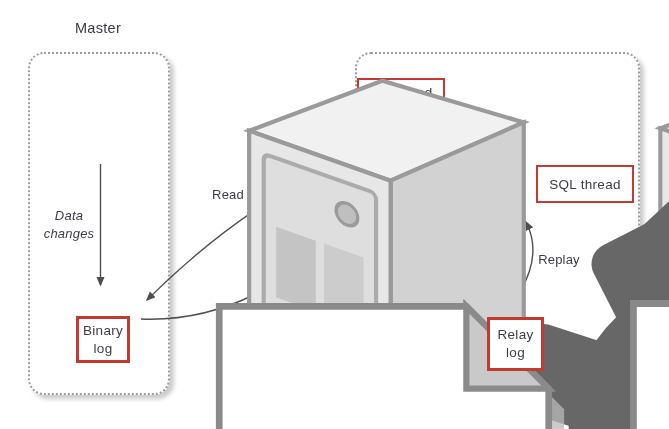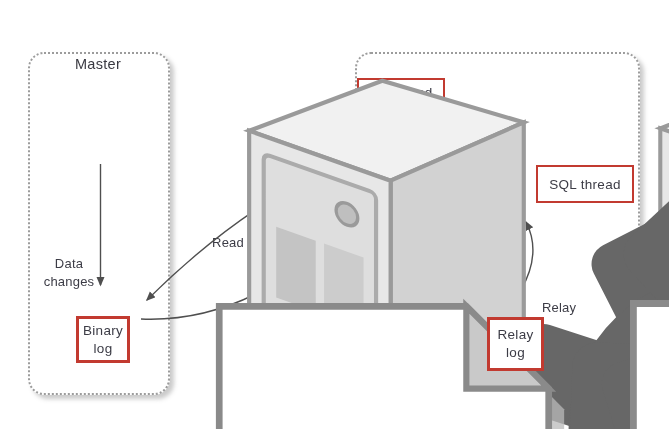--- a/index.html
+++ b/index.html
@@ -15,24 +15,24 @@
   .panel{
     position:absolute; border:2px dotted var(--dot-border); border-radius:16px;
     background:#fff; box-shadow:4px 4px 4px rgba(140,140,140,.45);
   }
   .panel.master{left:28px; top:52px; width:138px; height:339px;}
   .panel.slave {left:355px; top:52px; width:281px; height:341px;}
   .panel-title{
     position:absolute; top:20px; font-size:14.5px; letter-spacing:.3px;
     text-align:center; color:#3a3a42;
   }
-  .panel-title.master{left:28px; width:140px;margin-top:36px;}
+  .panel-title.master{left:28px; width:140px;}
   .panel-title.slave {left:355px; width:283px;}
-  .flow-label{position:absolute; font-size:13px; color:var(--text); text-align:center; letter-spacing:.2px; z-index:1;margin-top:48px;}
-  .lbl-data-changes{left:36px; top:207px; width:66px; line-height:1.35;}
+  .flow-label{position:absolute; font-size:13px; color:var(--text); text-align:center; letter-spacing:.2px; z-index:1;}
+  .lbl-data-changes{left:36px; top:207px; width:66px; line-height:1.35;font-style:italic;}
   .lbl-read-binlog {left:205px; top:187px; width:46px;}
   .lbl-write       {left:394px; top:222px; width:46px;}
   .lbl-read-relay  {left:461px; top:232px; width:38px;}
   .lbl-replay      {left:534px; top:252px; width:50px;}
   .badge{
     position:absolute; display:flex; align-items:center; justify-content:center;
     border:2.5px solid var(--highlight); background:#fff; color:var(--text);
     font-size:13.5px; letter-spacing:.3px; text-align:center; box-sizing:border-box;
   }
   .badge-thread{z-index:1; white-space:nowrap;}
@@ -53,21 +53,21 @@
 
   <div class="panel master"></div>
   <div class="panel slave"></div>
 
   <div class="panel-title master">Master</div>
 
   <div class="flow-label lbl-data-changes">Data changes</div>
   <div class="flow-label lbl-read-binlog">Read</div>
   <div class="flow-label lbl-write">Write</div>
   <div class="flow-label lbl-read-relay">Read</div>
-  <div class="flow-label lbl-replay">Relay</div>
+  <div class="flow-label lbl-replay">Replay</div>
 
   <div class="badge badge-thread badge-io">I/O thread</div>
   <div class="badge badge-thread badge-sql">SQL thread</div>
 
   <svg class="overlay" width="669" height="429" viewBox="0 0 669 429">
     <defs>
       <marker id="arrowhead" markerUnits="userSpaceOnUse" markerWidth="12" markerHeight="10" refX="8" refY="4" orient="auto">
         <path d="M0,0 L9.5,4 L0,8 Z"></path>
       </marker>
 

